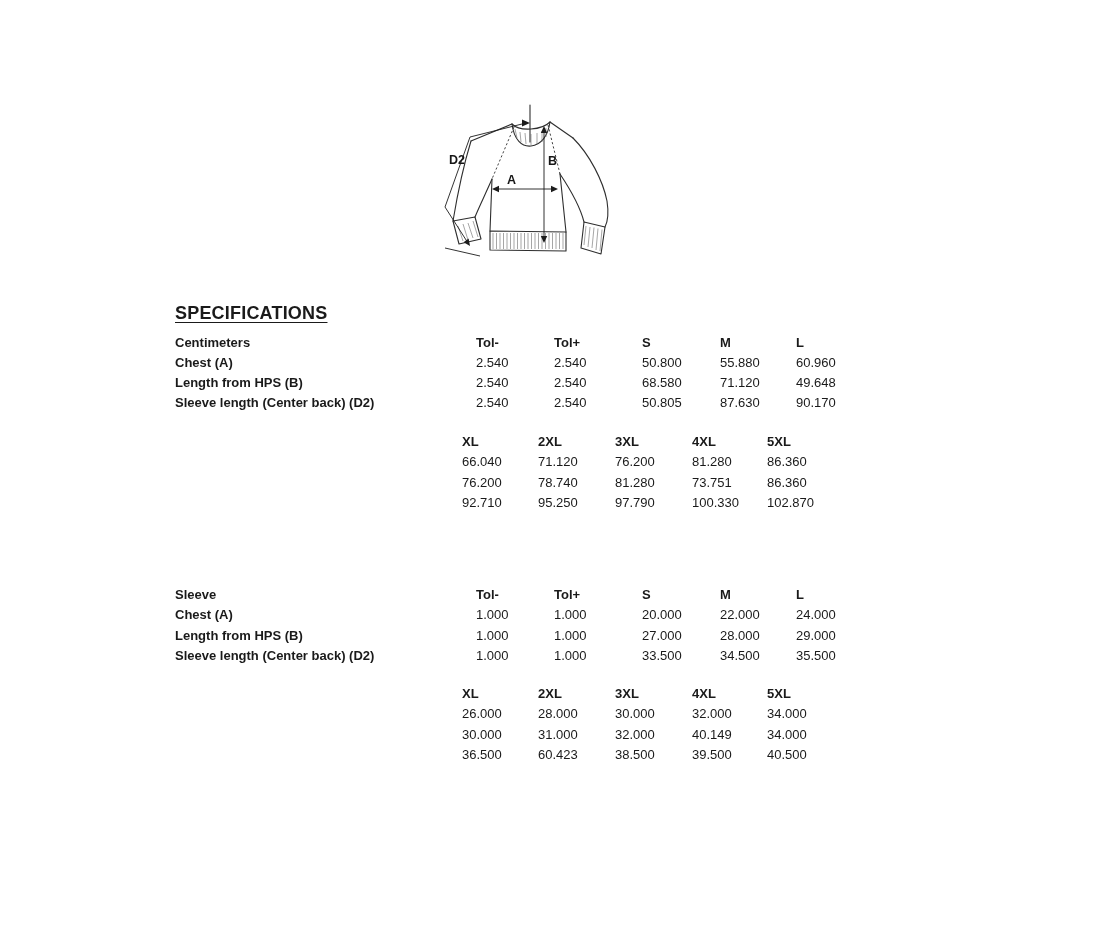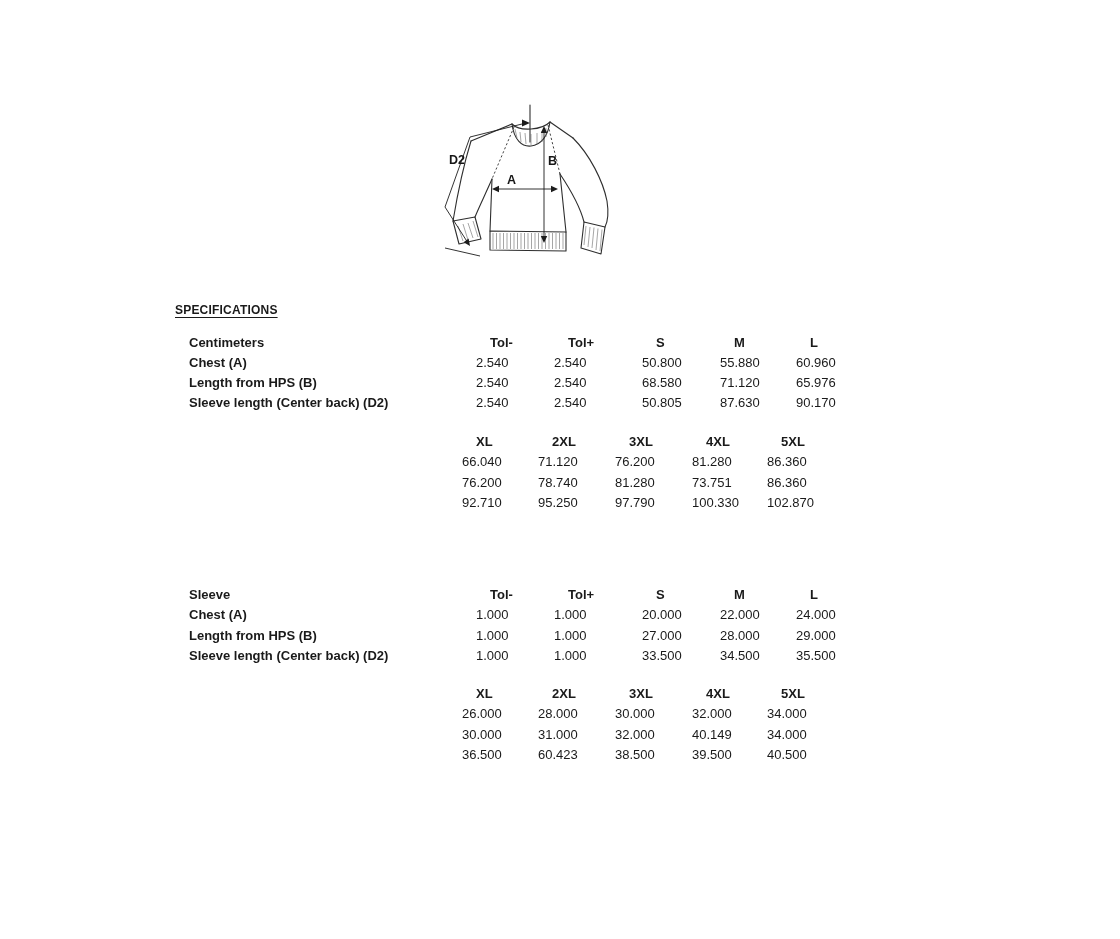--- a/index.html
+++ b/index.html
@@ -8,35 +8,35 @@
     width:1120px; height:939px;
     background:#ffffff;
     font-family:"Liberation Sans","DejaVu Sans",sans-serif;
     color:#1a1a1a;
     overflow:hidden;
   }
   .figure { position:absolute; left:435px; top:85px; width:210px; height:185px; }
   .figure svg { display:block; }
   .heading {
     position:absolute; left:175px; top:303px;
-    font-size:12px; font-weight:bold;
+    font-size:18px; font-weight:bold;
     text-decoration:underline; text-underline-offset:3px;
     letter-spacing:0.2px;
   }
   .grid {
     position:absolute;
     display:grid;
     grid-auto-rows:20.3px;
     font-size:13px;
     line-height:20.3px;
     white-space:nowrap;
   }
   .g-main { left:175px; grid-template-columns:301px 78px 88px 78px 76px 90px; }
   .g-xl   { left:462px; grid-template-columns:76px 77px 77px 75px 90px; }
-  .b { font-weight:bold;margin-left:14px; }
+  .b { font-weight:bold; }
   .cell { overflow:visible; }
 </style>
 </head>
 <body>
 
 <div class="page">
 
   <div class="figure">
     <svg viewBox="0 0 210 185" width="210" height="185">
 
@@ -108,21 +108,21 @@
     <div class="cell">2.540</div>
     <div class="cell">50.800</div>
     <div class="cell">55.880</div>
     <div class="cell">60.960</div>
 
     <div class="cell b">Length from HPS (B)</div>
     <div class="cell">2.540</div>
     <div class="cell">2.540</div>
     <div class="cell">68.580</div>
     <div class="cell">71.120</div>
-    <div class="cell">65.976</div>
+    <div class="cell">49.648</div>
 
     <div class="cell b">Sleeve length (Center back) (D2)</div>
     <div class="cell">2.540</div>
     <div class="cell">2.540</div>
     <div class="cell">50.805</div>
     <div class="cell">87.630</div>
     <div class="cell">90.170</div>
   </div>
 
   <div class="grid g-xl" style="top:432px">

